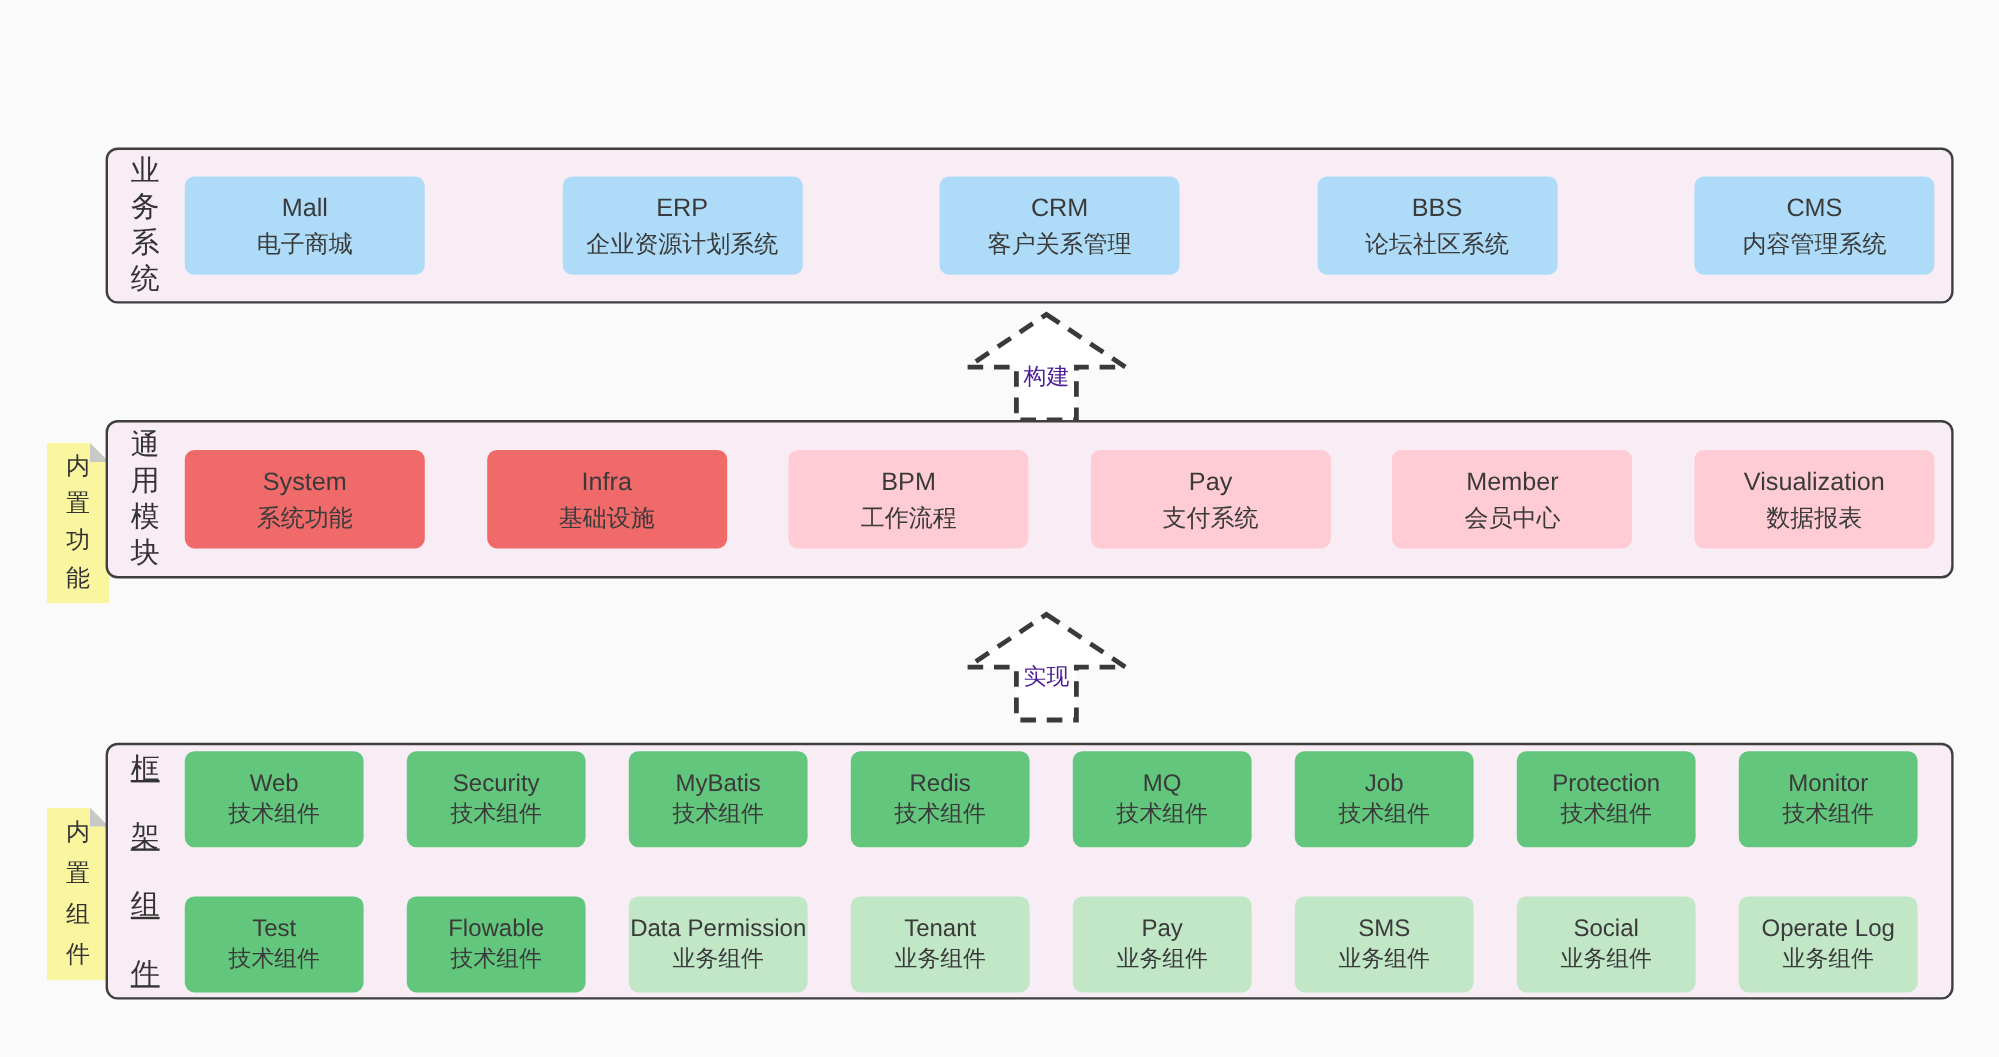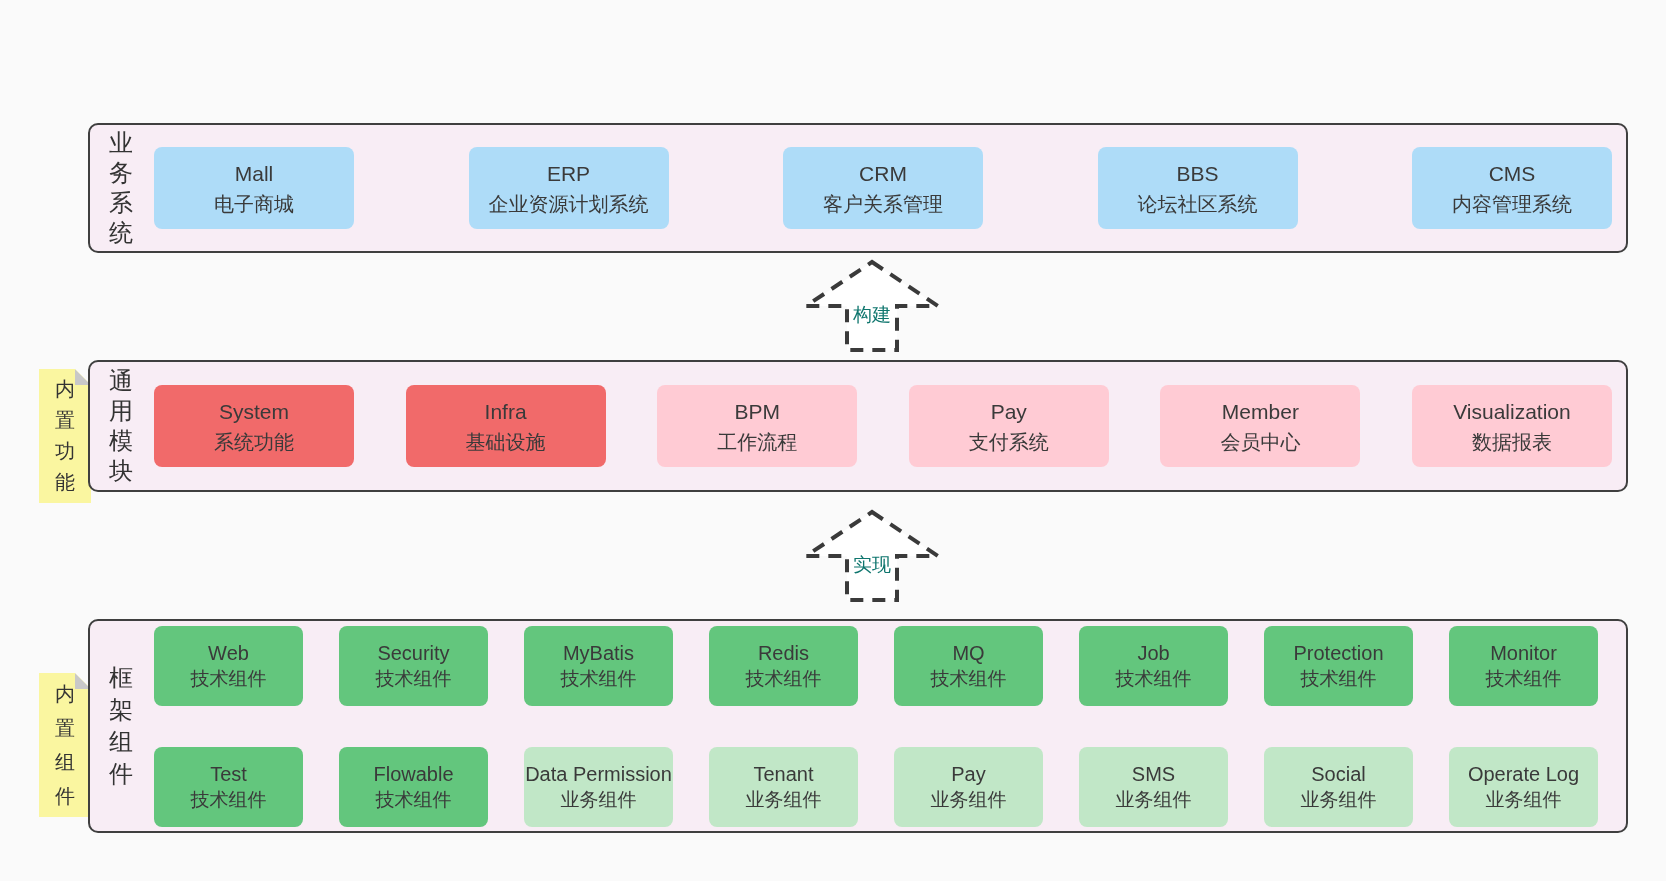--- a/index.html
+++ b/index.html
@@ -8,29 +8,29 @@
     background:#fafafa;color:#3a3a3a;
     font-family:"Liberation Sans","DejaVu Sans",sans-serif;
   }
   
   .container{
     position:absolute;left:88px;width:1540px;box-sizing:border-box;
     background:#f8edf5;border:2.5px solid #3f3f3f;border-radius:10px;
     display:flex;align-items:stretch;z-index:2;
   }
   #layer-business{top:123px;height:130px;}
-  #layer-modules{top:360px;height:132px;}
+  #layer-modules{top:350px;height:132px;}
   #layer-components{top:619px;height:214px;}
 
   .layer-label{width:62px;display:flex;align-items:center;justify-content:center;}
   .vtext{
     width:26px;text-align:center;word-break:break-all;line-height:30px;
     font-size:24px;color:#333;
   }
-  #layer-components .vtext{line-height:32px;}
+  #layer-components .vtext{line-height:57px;text-decoration:underline;}
 
   
   .boxes{
     flex:1;display:flex;justify-content:space-between;align-items:center;
     padding:0 14px 0 2px;
   }
   .box{
     box-sizing:border-box;border-radius:8px;
     display:flex;flex-direction:column;align-items:center;justify-content:center;
     text-align:center;
@@ -68,21 +68,21 @@
   #sticky-components{top:673px;height:144px;}
   #sticky-components .vtext{line-height:34px;}
 
   
   .arrow{position:absolute;left:802px;width:140px;height:94px;z-index:1;}
   #arrow-build{top:259px;}
   #arrow-implement{top:509px;}
   .arrow svg{position:absolute;left:0;top:0;}
   .arrow .alabel{
     position:absolute;left:50%;top:43px;transform:translateX(-50%);
-    background:#ffffff;padding:0 3px;font-size:19px;line-height:26px;color:#0f766e;
+    background:#ffffff;padding:0 3px;font-size:19px;line-height:26px;color:#4c1d95;
     white-space:nowrap;
   }
 </style>
 </head>
 <body>
 
 <div class="container" id="layer-business">
   <div class="layer-label">
     <div class="vtext">业务系统</div>
   </div>

